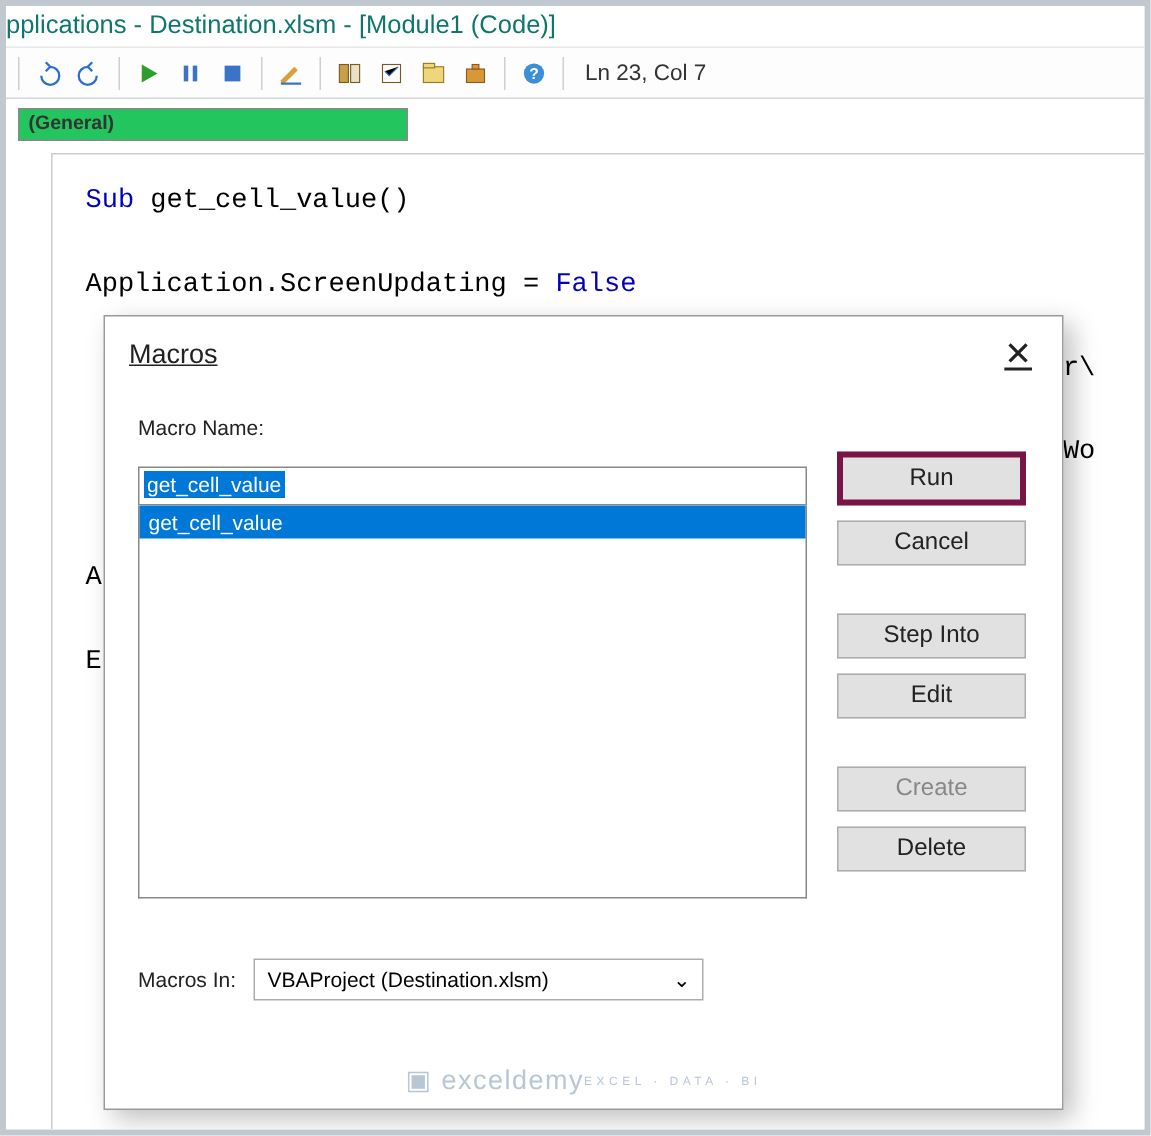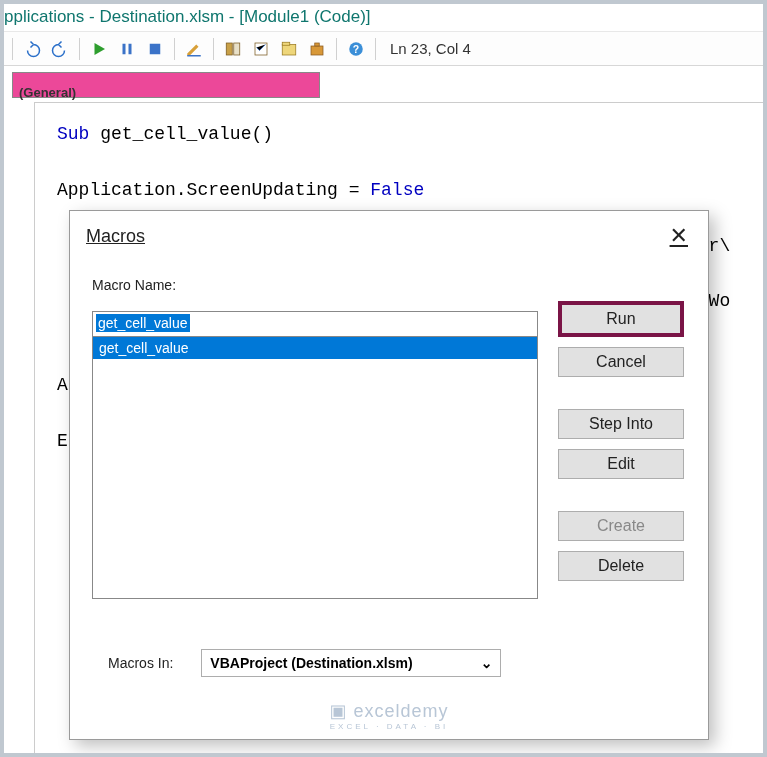--- a/index.html
+++ b/index.html
@@ -48,25 +48,25 @@
   .ln-col {
     font-size: 15px;
     color: #333;
     margin-left: 8px;
   }
   .object-bar {
     display: flex;
     padding: 6px 8px;
   }
   .object-dd {
-    background: #ec4899;
+    background: #22c55e;
     border: 1px solid #888;
     height: 22px;
-    width: 308px;
-    padding: 12px 6px;
+    width: 260px;
+    padding: 1px 6px;
     font-weight: bold;
     font-size: 13px;
     color: #333;
   }
   .code-area {
     position: absolute;
     left: 30px;
     top: 98px;
     right: 0;
     bottom: 0;
@@ -175,32 +175,30 @@
     border:1px solid #adadad;
     background:#fff;
     height:28px;
     width:300px;
     padding:3px 8px;
     font-size:14px;
     display:flex;
     justify-content:space-between;
     align-items:center;
     cursor:pointer;
-    font-weight:bold;
   }
   .watermark {
     position:absolute;
     bottom:8px;
     left:50%;
     transform:translateX(-50%);
     color:#b8c6d6;
     font-size:12px;
     letter-spacing:1px;
     display:flex;
-    flex-direction:column;
     align-items:center;
     gap:0;
     pointer-events:none;
   }
   .watermark .main { font-size:18px; font-weight:500;}
   .watermark .sub { font-size:8px; letter-spacing:3px;}
 </style>
 </head>
 <body>
 
@@ -268,21 +266,21 @@
       </svg>
     </div>
   <div class="tb-sep"></div>
   <div class="tb-btn">
       <svg viewBox="0 0 24 24">
         <circle cx="12" cy="12" r="9" fill="#3b8fd8"></circle>
         <text x="12" y="17" text-anchor="middle" fill="#fff" font-size="14" font-family="Arial" font-weight="bold">?</text>
       </svg>
     </div>
   <div class="tb-sep"></div>
-  <span class="ln-col">Ln 23, Col 4</span>
+  <span class="ln-col">Ln 23, Col 7</span>
 </div>
 
 <div class="object-bar">
   <div class="object-dd">(General)</div>
 </div>
 
 <div class="code-area">
 <div class="code"><span class="kw">Sub</span><span> get_cell_value()</span>
 
 <span>Application.ScreenUpdating = </span><span class="kw">False</span>
@@ -318,21 +316,21 @@
         <button class="dlg-btn">Cancel</button>
         <div style="height:12px"></div>
         <button class="dlg-btn">Step Into</button>
         <button class="dlg-btn">Edit</button>
         <div style="height:12px"></div>
         <button class="dlg-btn disabled">Create</button>
         <button class="dlg-btn">Delete</button>
       </div>
     </div>
     <div class="macros-in-row">
-      <span class="lbl" style="margin:16px">Macros In:</span>
+      <span class="lbl" style="margin:0">Macros In:</span>
       <div class="macros-in-dd">
         <span>VBAProject (Destination.xlsm)</span>
         <span>⌄</span>
       </div>
     </div>
   </div>
   <div class="watermark">
     <div class="main"><span>▣ </span><span>exceldemy</span></div>
     <div class="sub">EXCEL · DATA · BI</div>
   </div>

